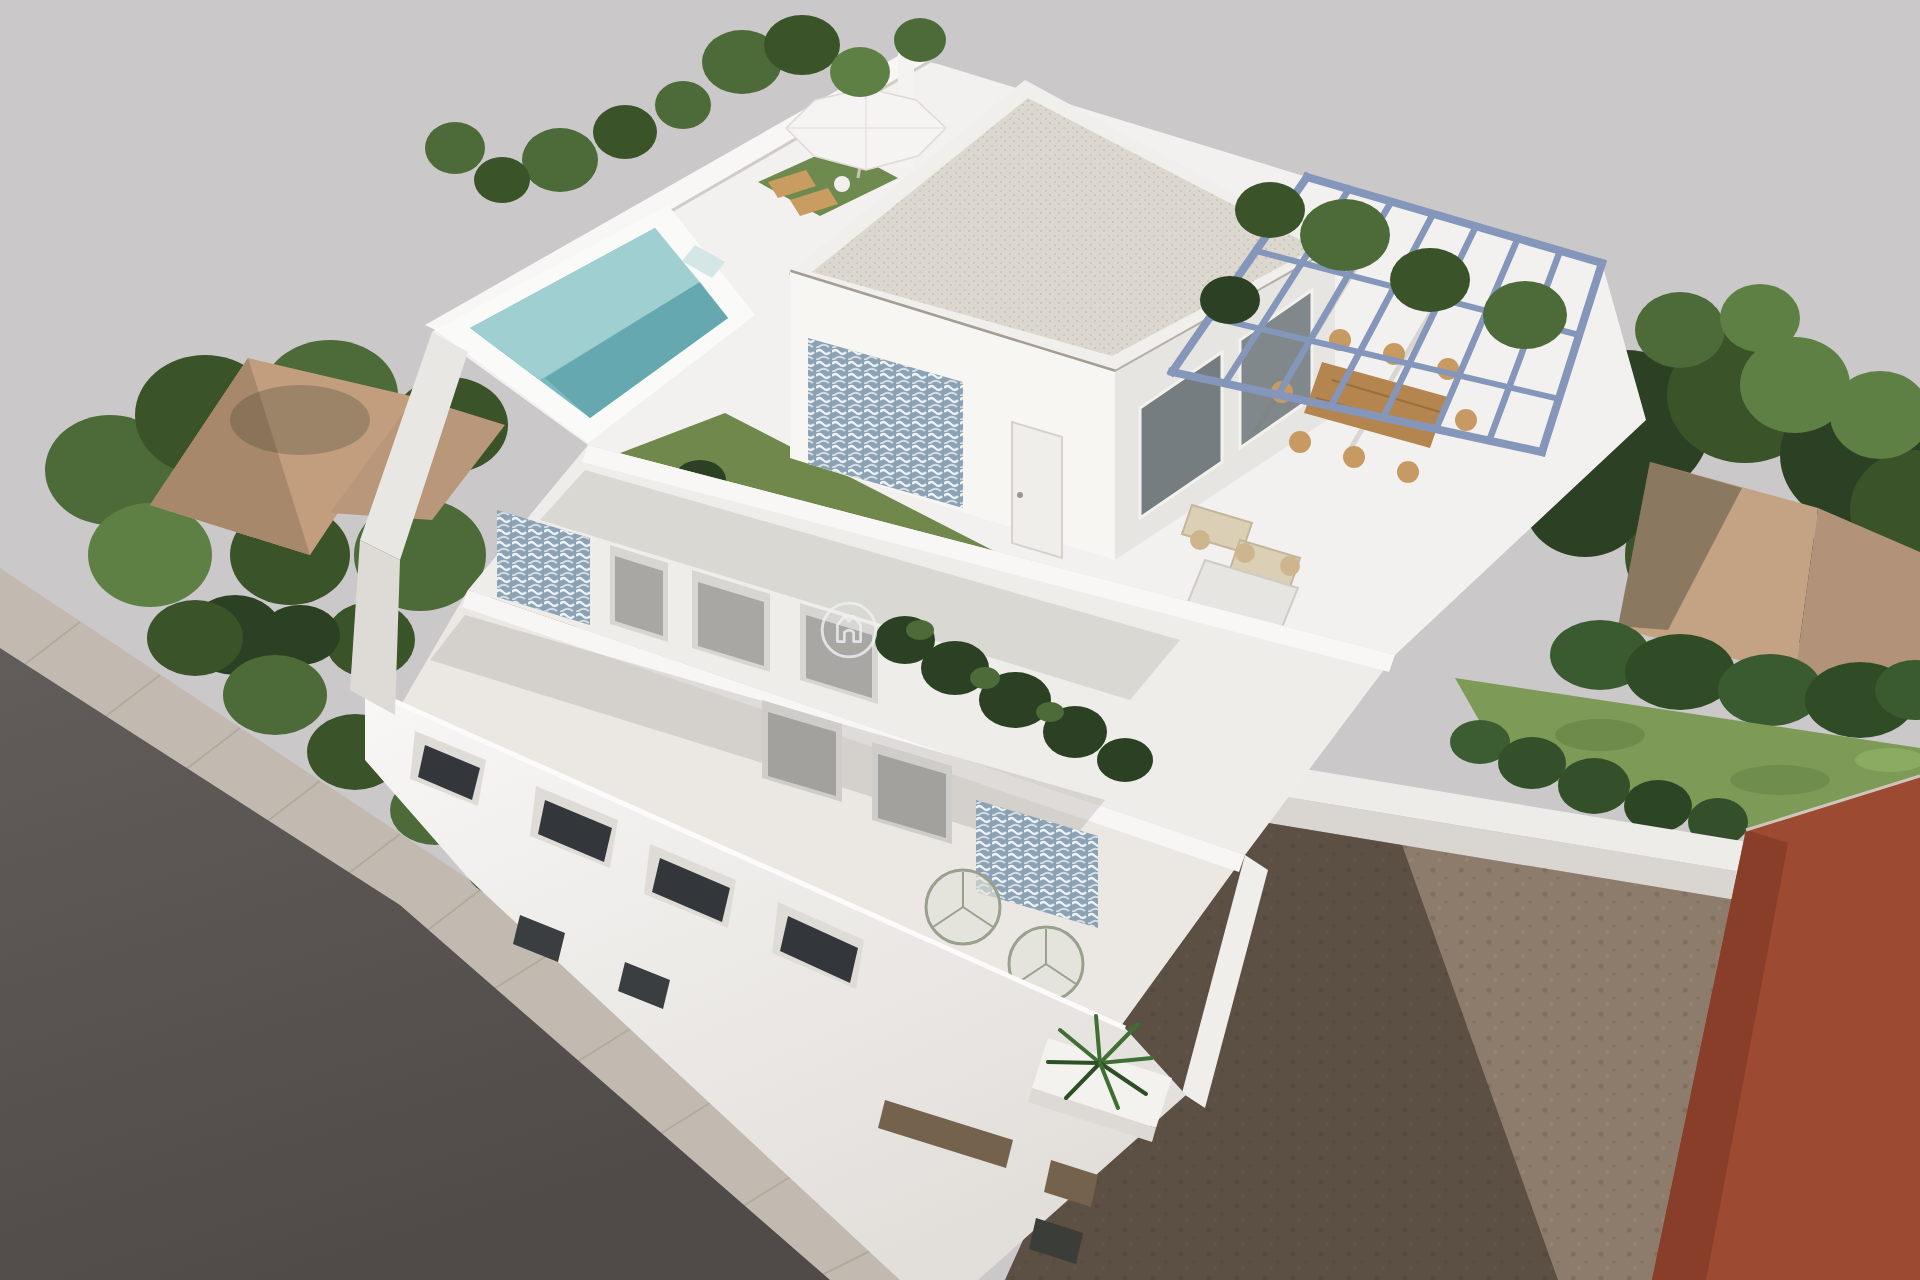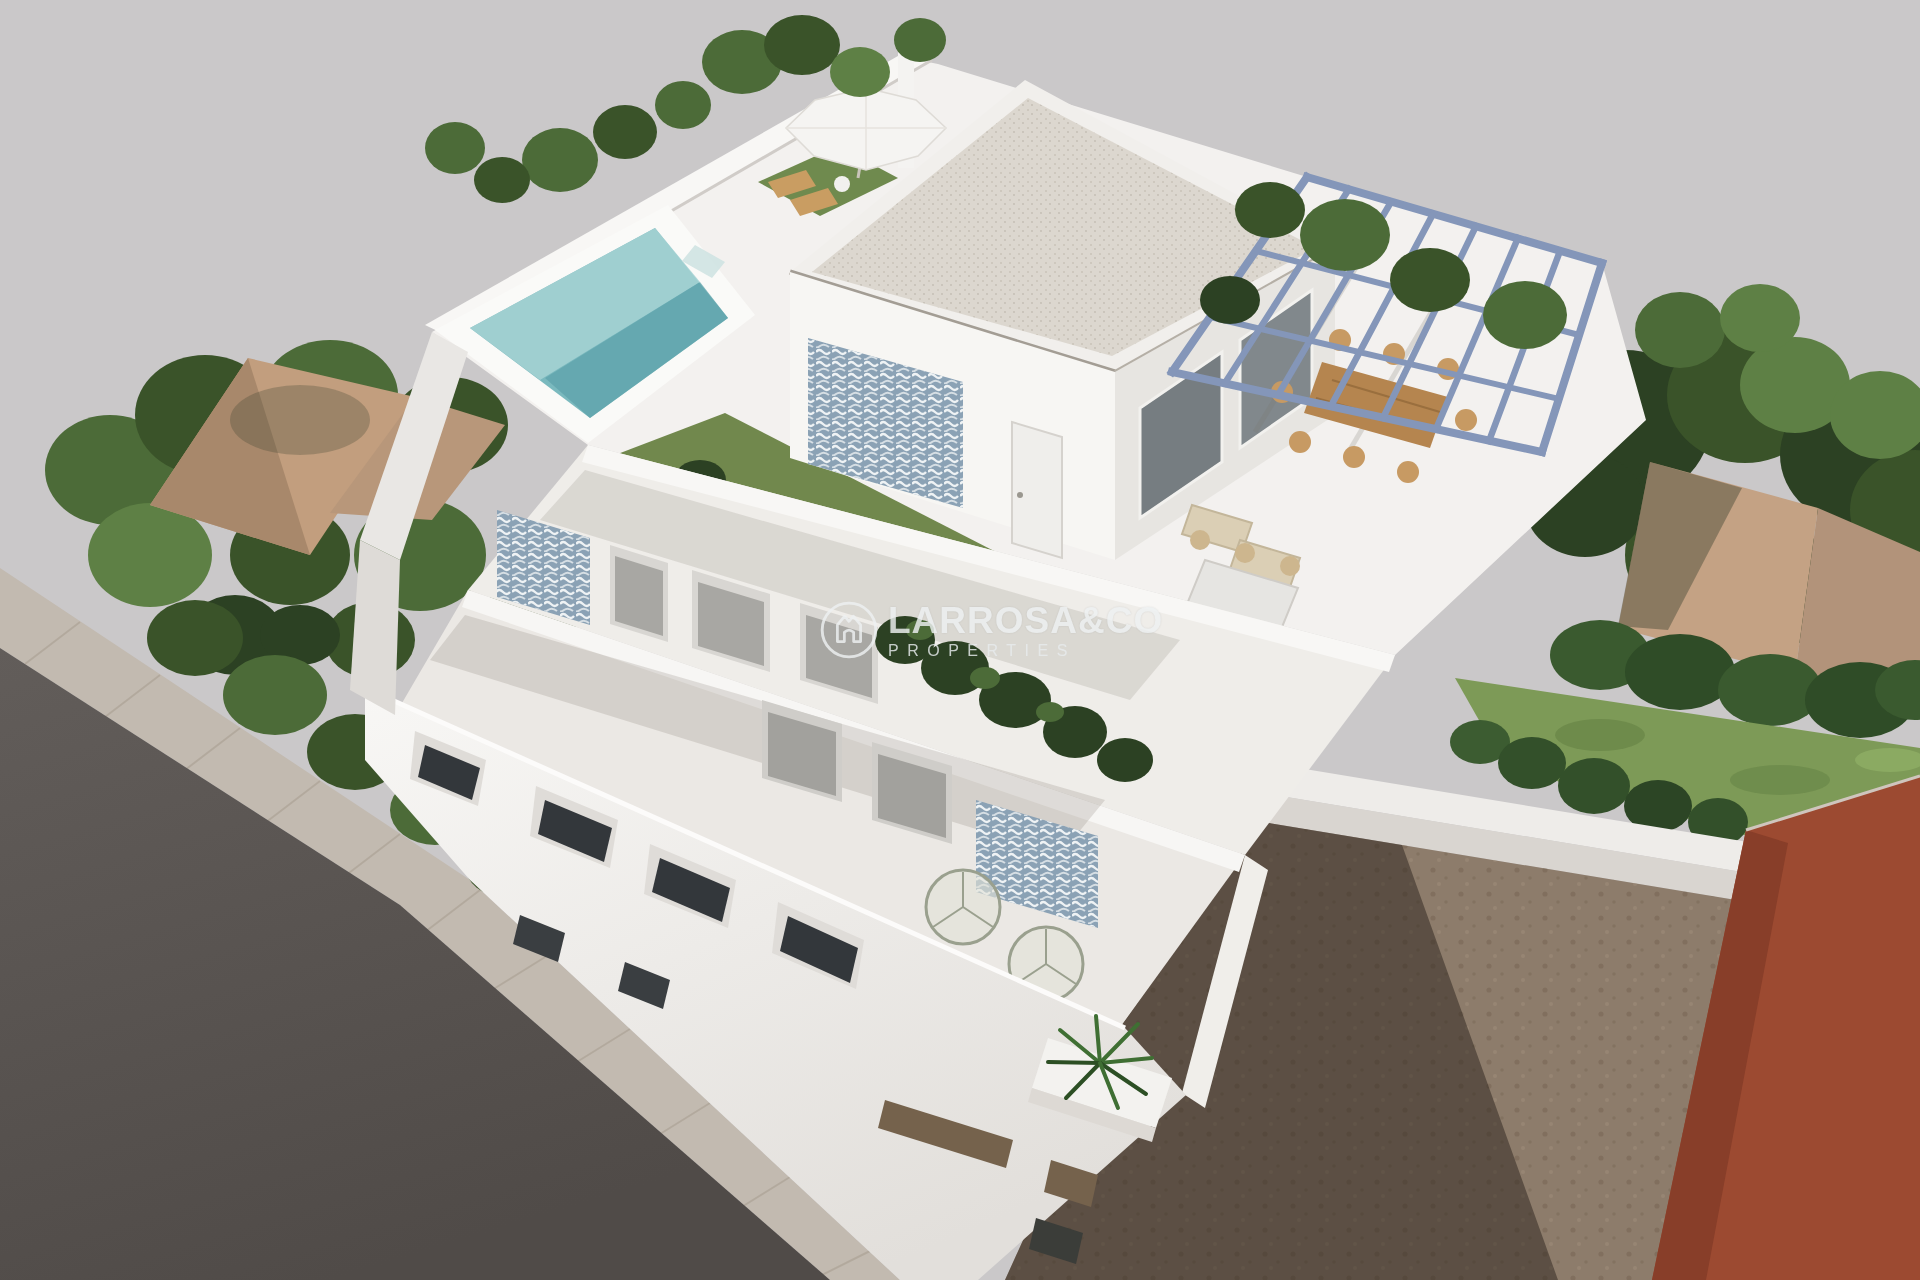--- a/index.html
+++ b/index.html
@@ -385,18 +385,14 @@
 </svg>
 
 <div class="watermark">
   <div class="wm-logo">
     <svg viewBox="0 0 40 40" width="58" height="58">
       <circle cx="20" cy="20" r="18.5" fill="none" stroke="#eef1f2" stroke-width="2"></circle>
       <path d="M12 28 V16.5 L17 10.5 L20 14 L23 10.5 L28 16.5 V28 H23.2 V21.5
                Q20 18.6 16.8 21.5 V28 Z" fill="none" stroke="#eef1f2" stroke-width="1.9" stroke-linejoin="round"></path>
     </svg>
   </div>
-  <div class="wm-text">
-    <div class="wm-brand">LARROSA&amp;CO</div>
-    <div class="wm-tagline">PROPERTIES</div>
-  </div>
 </div>
 </div>
 
 </body></html>

